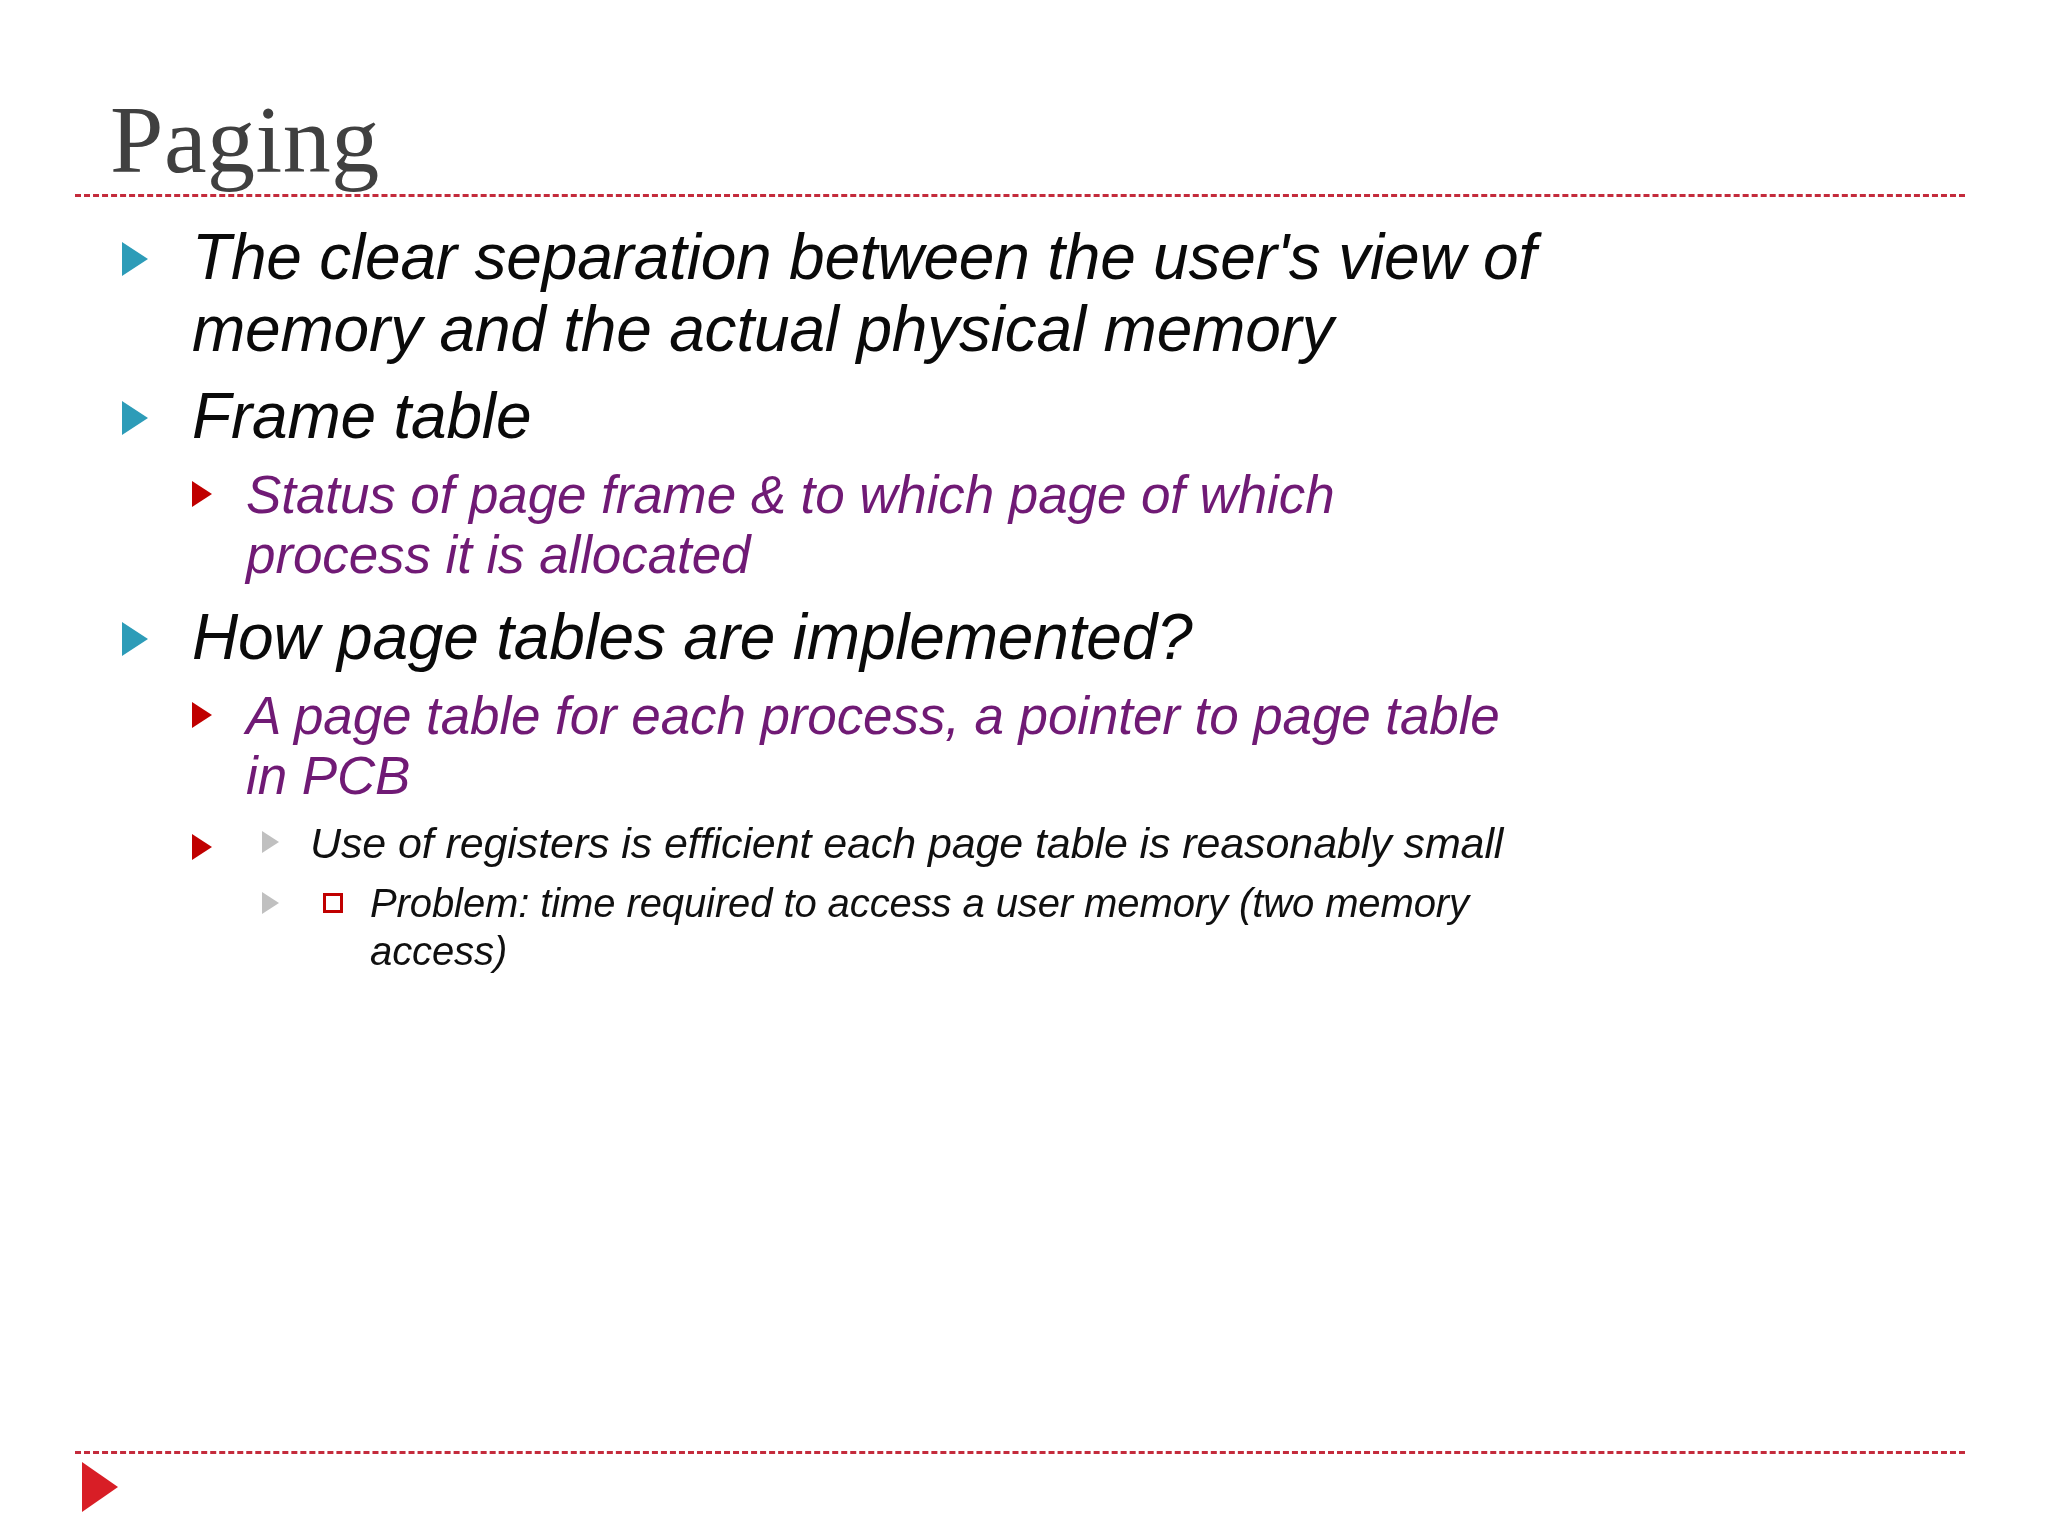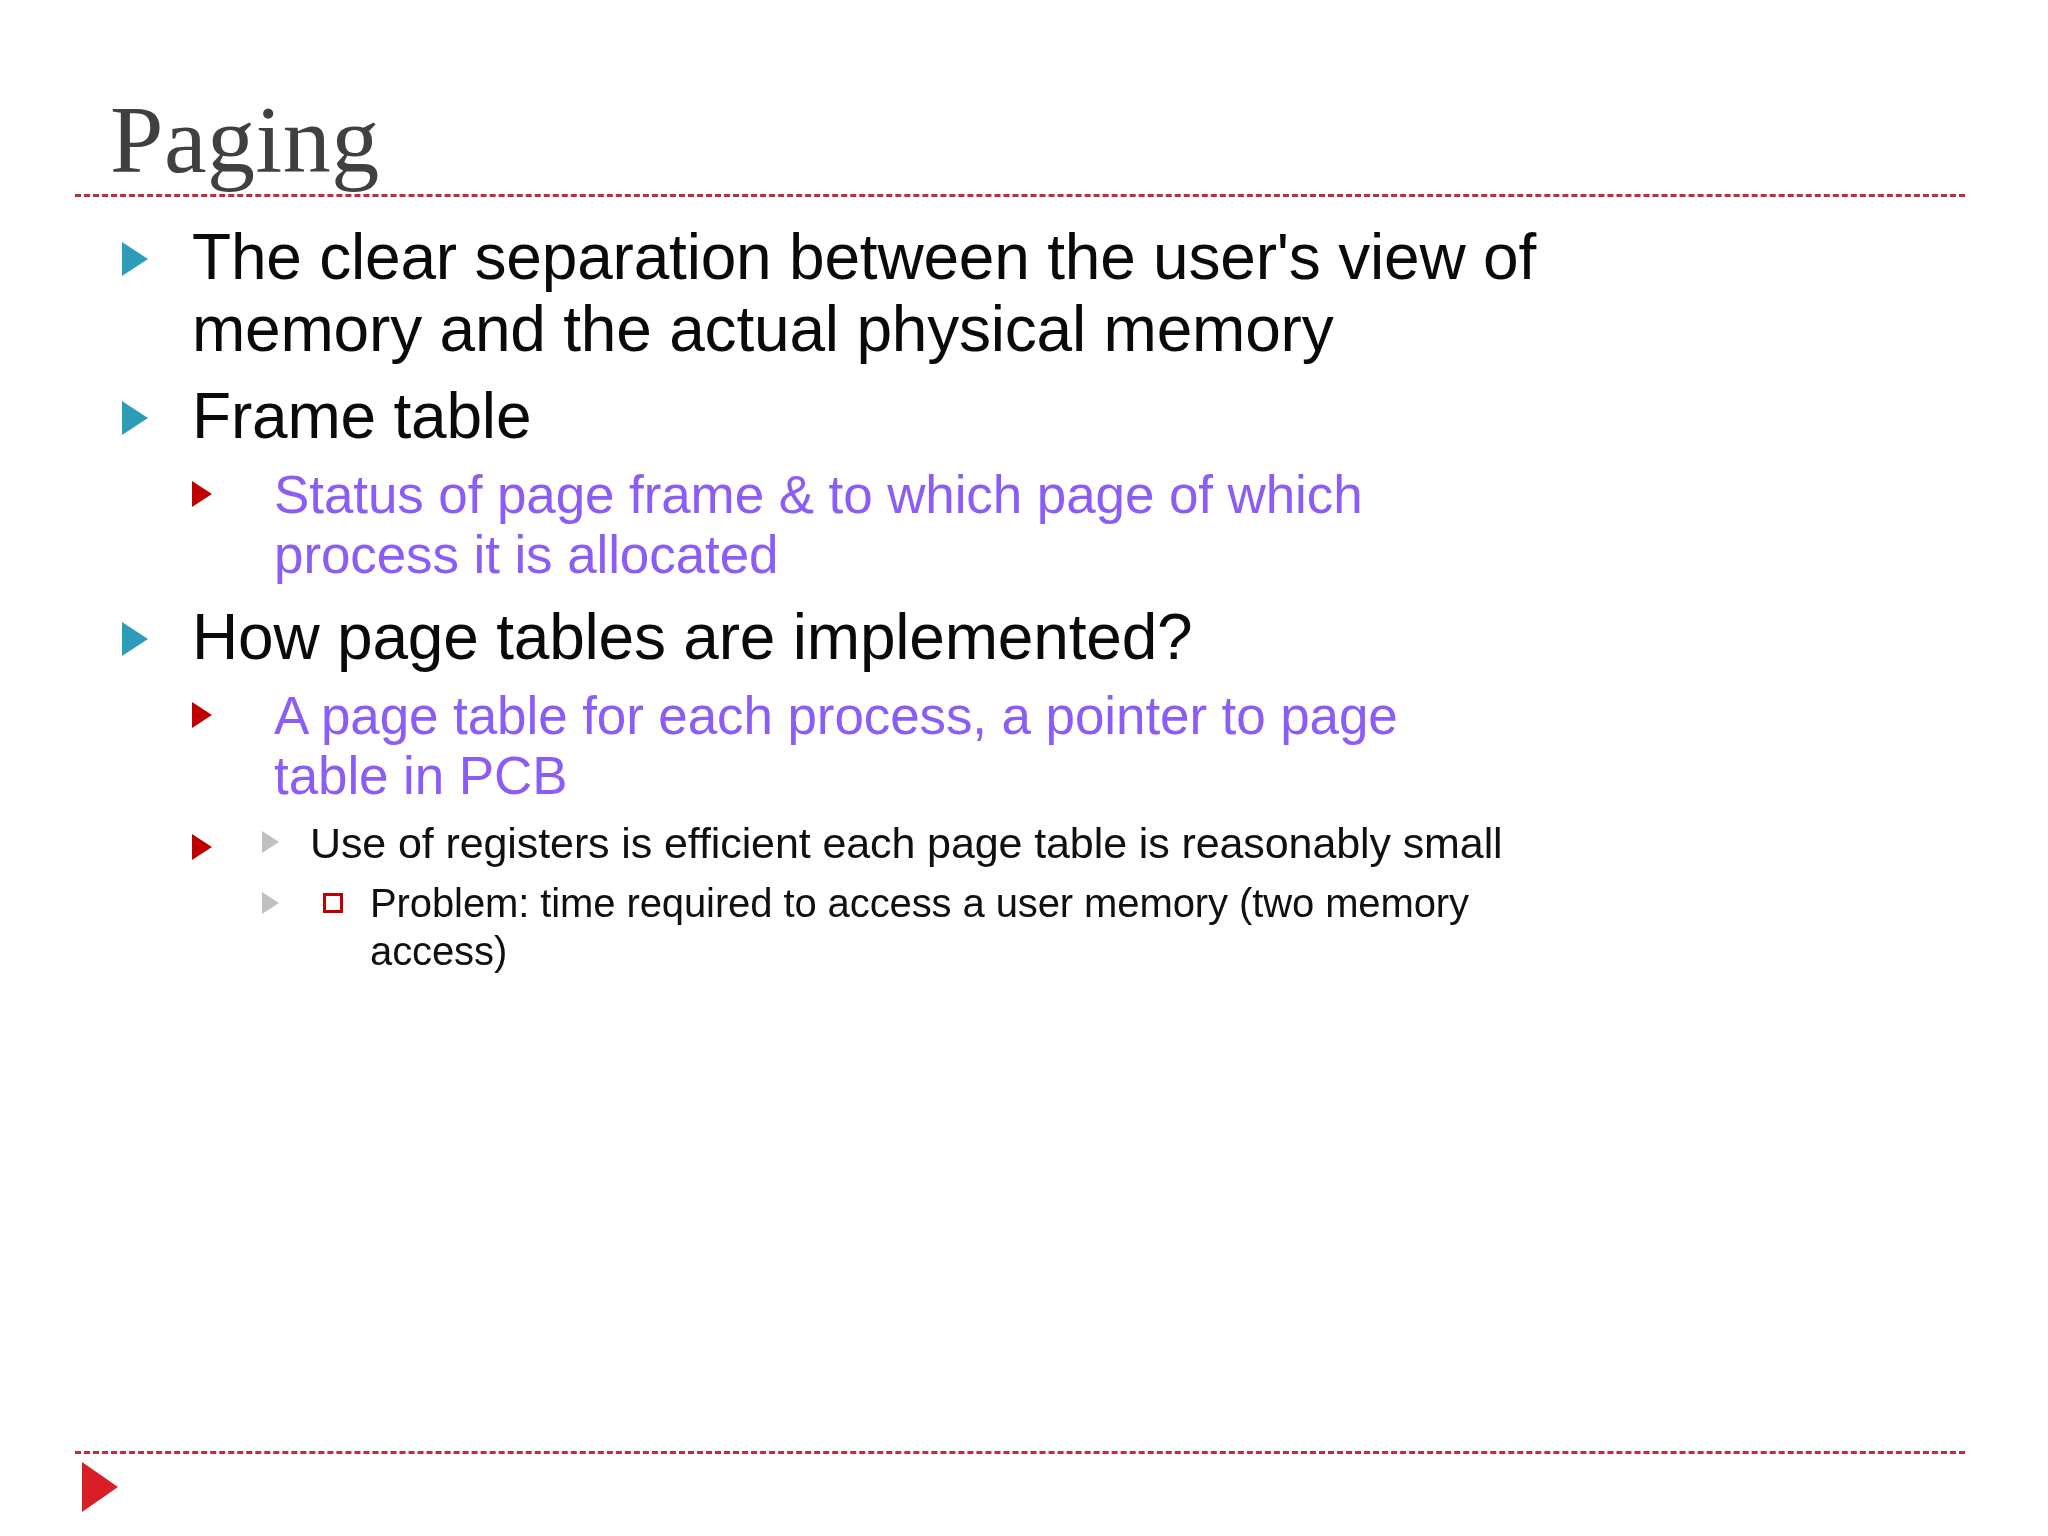--- a/index.html
+++ b/index.html
@@ -62,20 +62,21 @@
     border-bottom: 25px solid transparent;
     border-left: 36px solid #D81E26;
   }
 
   
   #body {
     position: absolute;
     left: 0;
     top: 206px;
     width: 1664px;
+    font-style: italic;
   }
 
   .bullet {
     position: relative;
     display: block;
     box-sizing: border-box;
   }
   .bullet .marker {
     position: absolute;
     top: 0;
@@ -115,23 +116,22 @@
 
   
   .lvl2 {
     padding-left: 246px;
     padding-right: 160px;
     margin-top: 12px;
   }
   .lvl2 .btext {
     font-size: 53px;
     line-height: 1.14;
-    color: #8b5cf6;
+    color: #701a75;
     letter-spacing: -0.1px;
-    margin-left: 28px;
   }
   .lvl2 .marker {
     left: 192px;
     top: 16px;
     border-width: 13px 0 13px 20px;
     border-left-color: #C00000;
   }
 
   
   .lvl3 {

